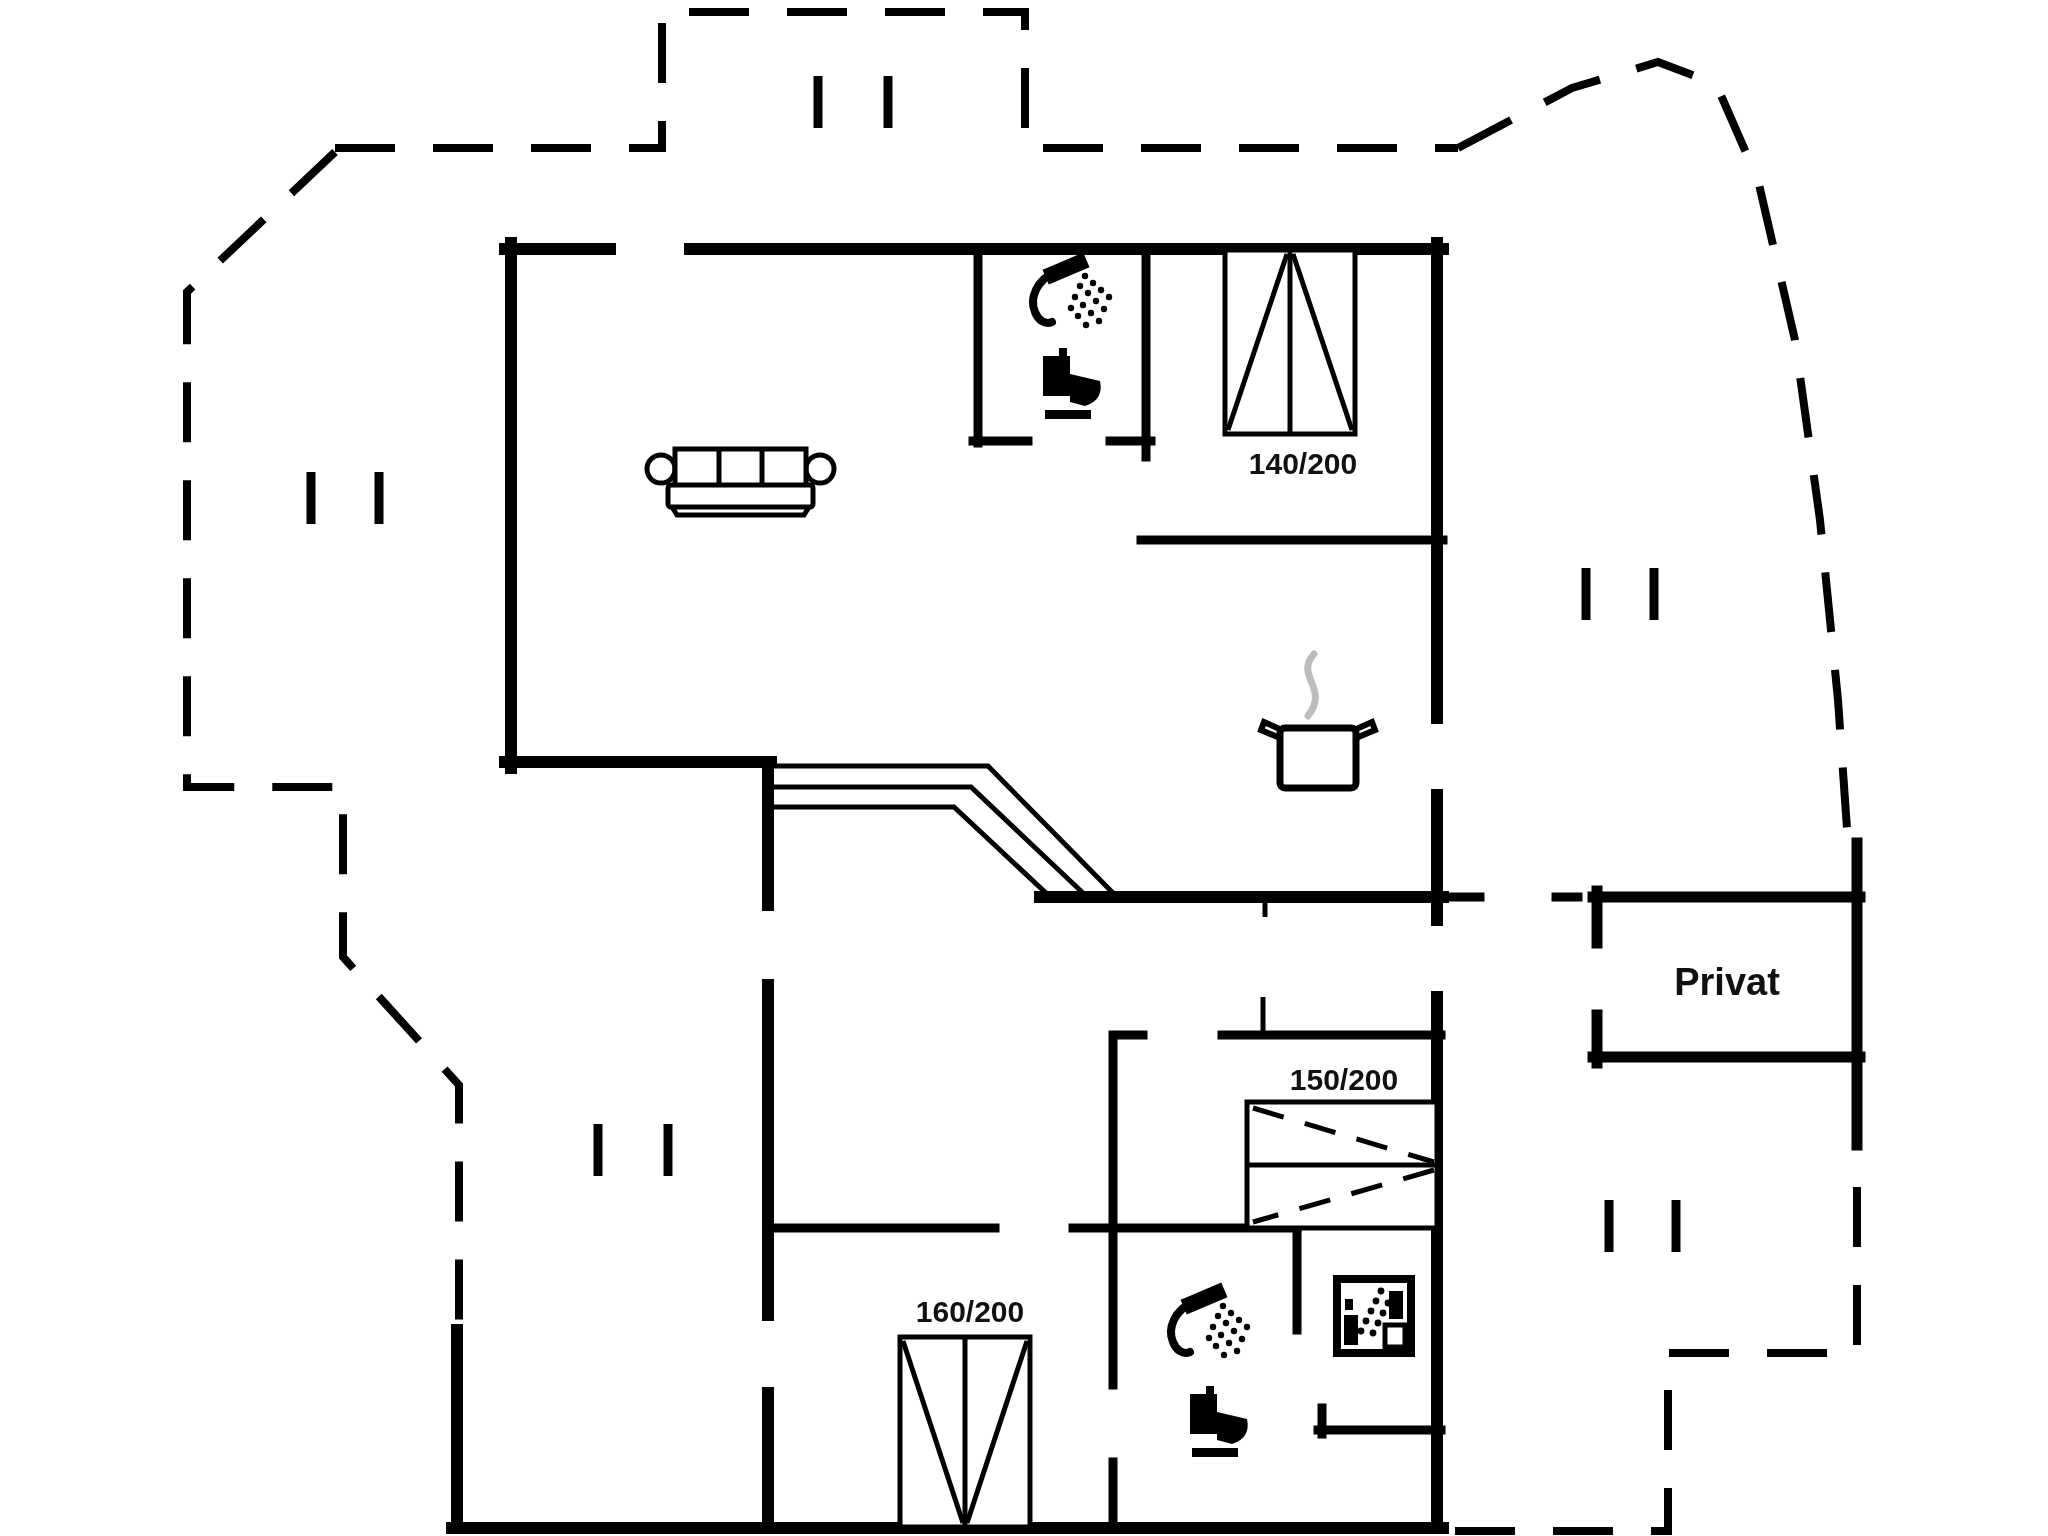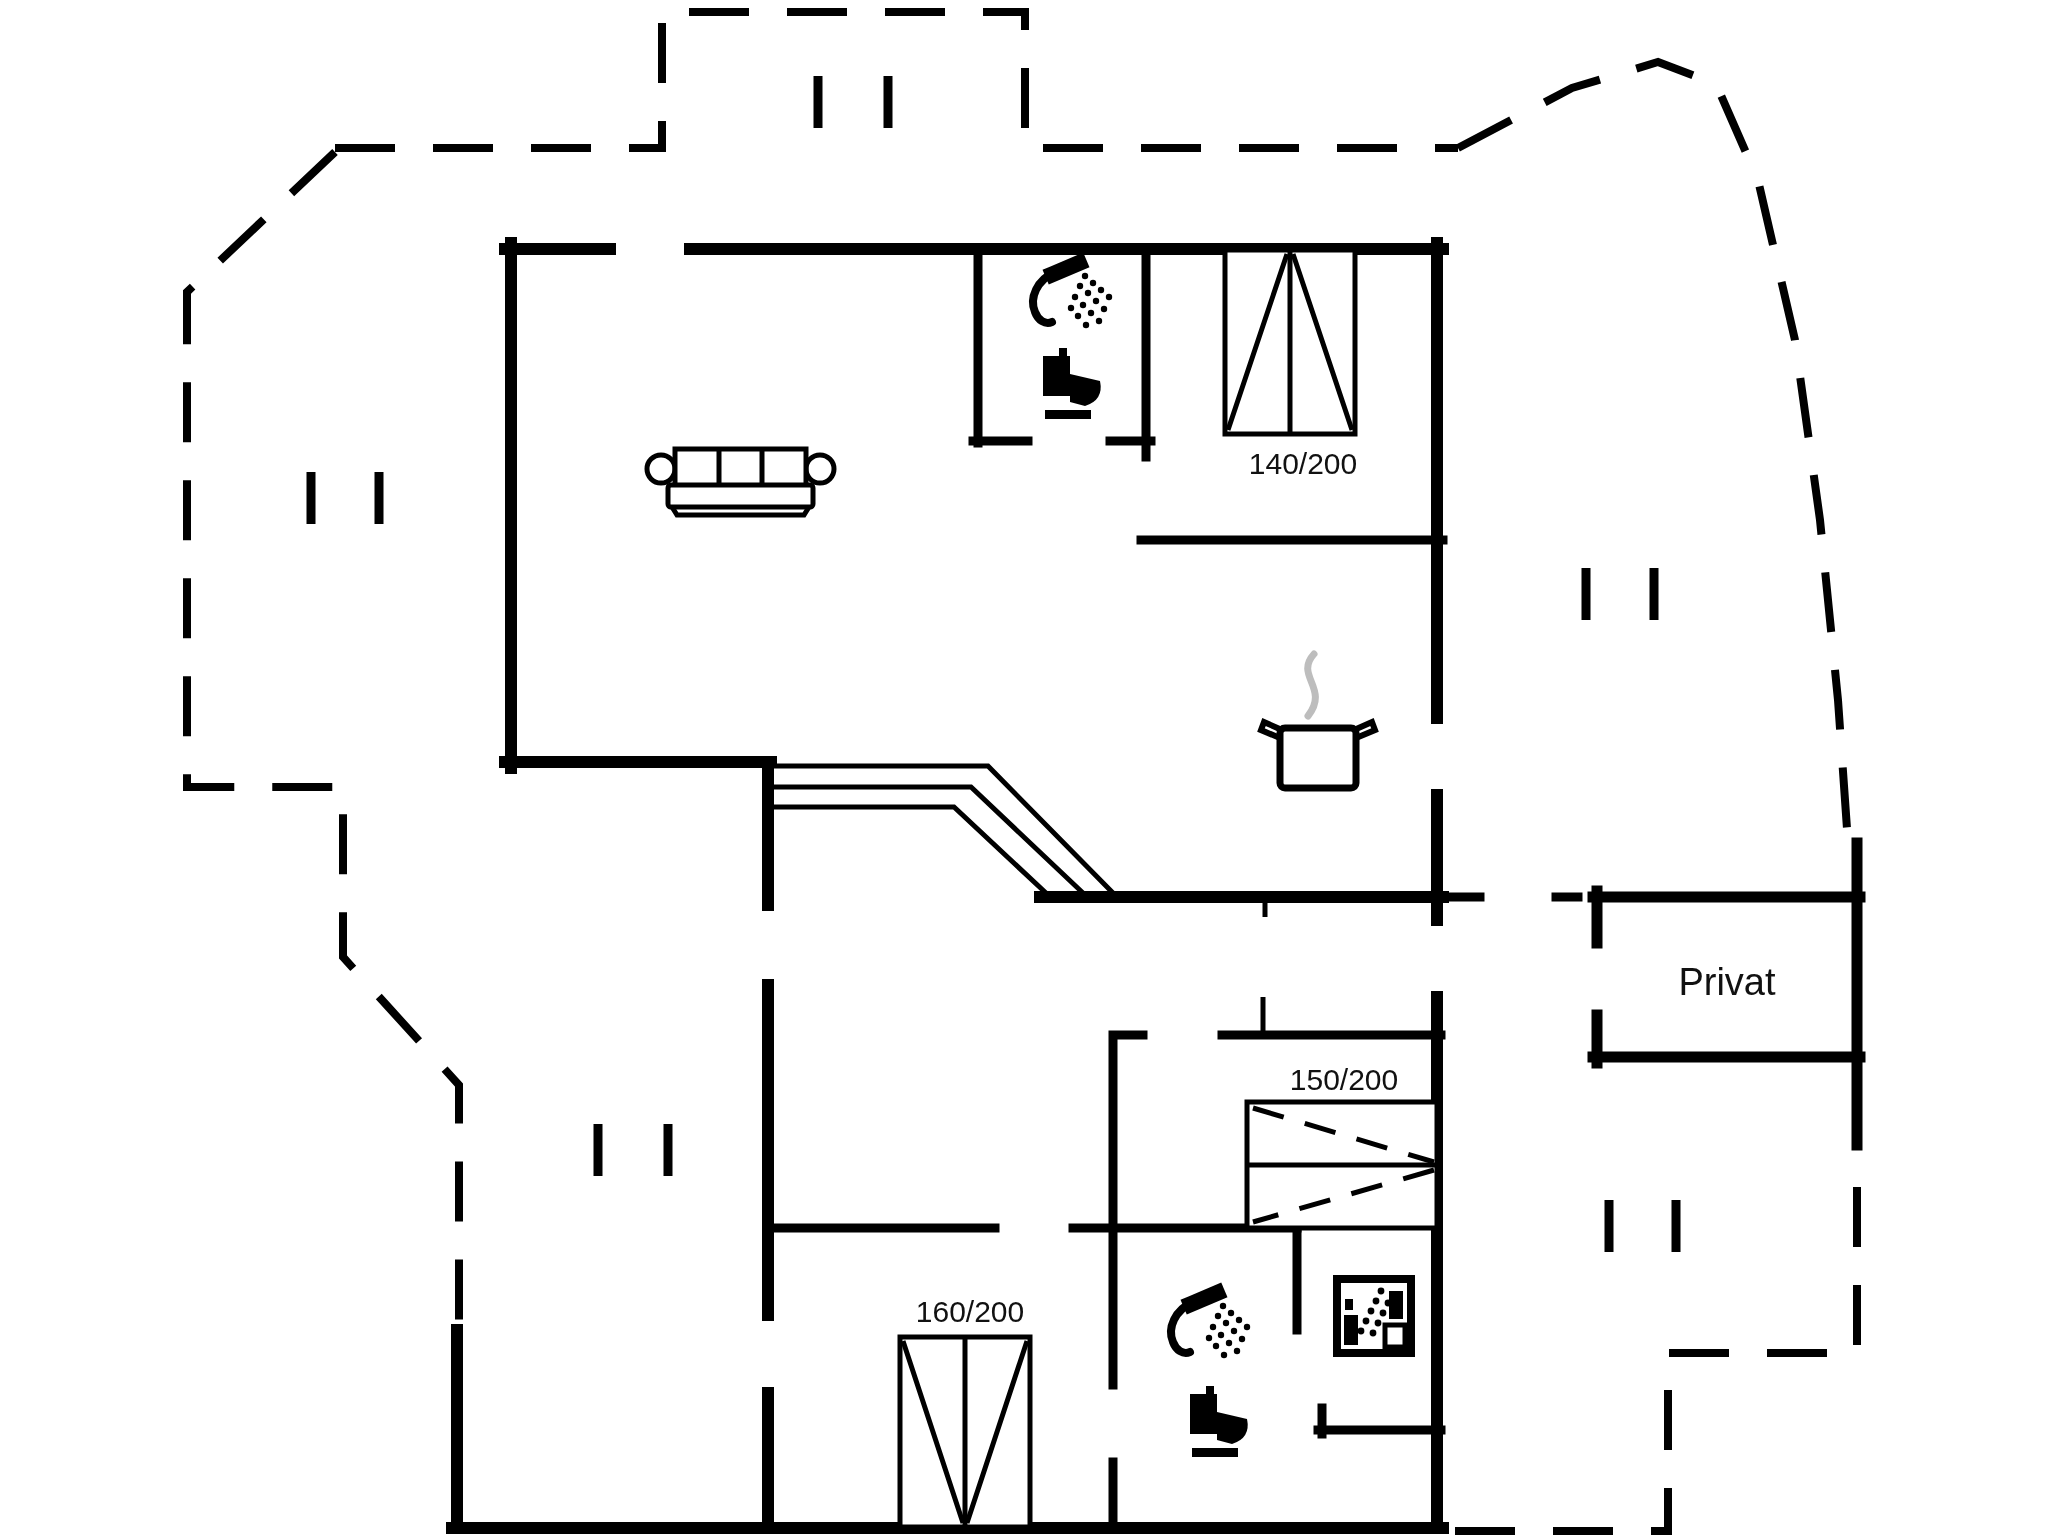--- a/index.html
+++ b/index.html
@@ -1,16 +1,16 @@
 <!DOCTYPE html>
 <html><head>
 <meta charset="utf-8">
 <style>
   html,body{margin:0;padding:0;background:#ffffff;}
-  .plan-wrap{width:2048px;height:1536px;position:relative;background:#ffffff;overflow:hidden;}
+  .plan-wrap{width:2048px;height:1536px;position:relative;background:#ffffff;overflow:hidden;font-weight:bold;}
   svg{display:block;}
   text{font-family:"Liberation Sans","DejaVu Sans",sans-serif;fill:#111;}
   .bed-label{font-size:30px;}
   .room-label{font-size:38px;}
 </style>
 </head>
 <body>
 
 <div class="plan-wrap">
 <svg width="2048" height="1536" viewBox="0 0 2048 1536">

